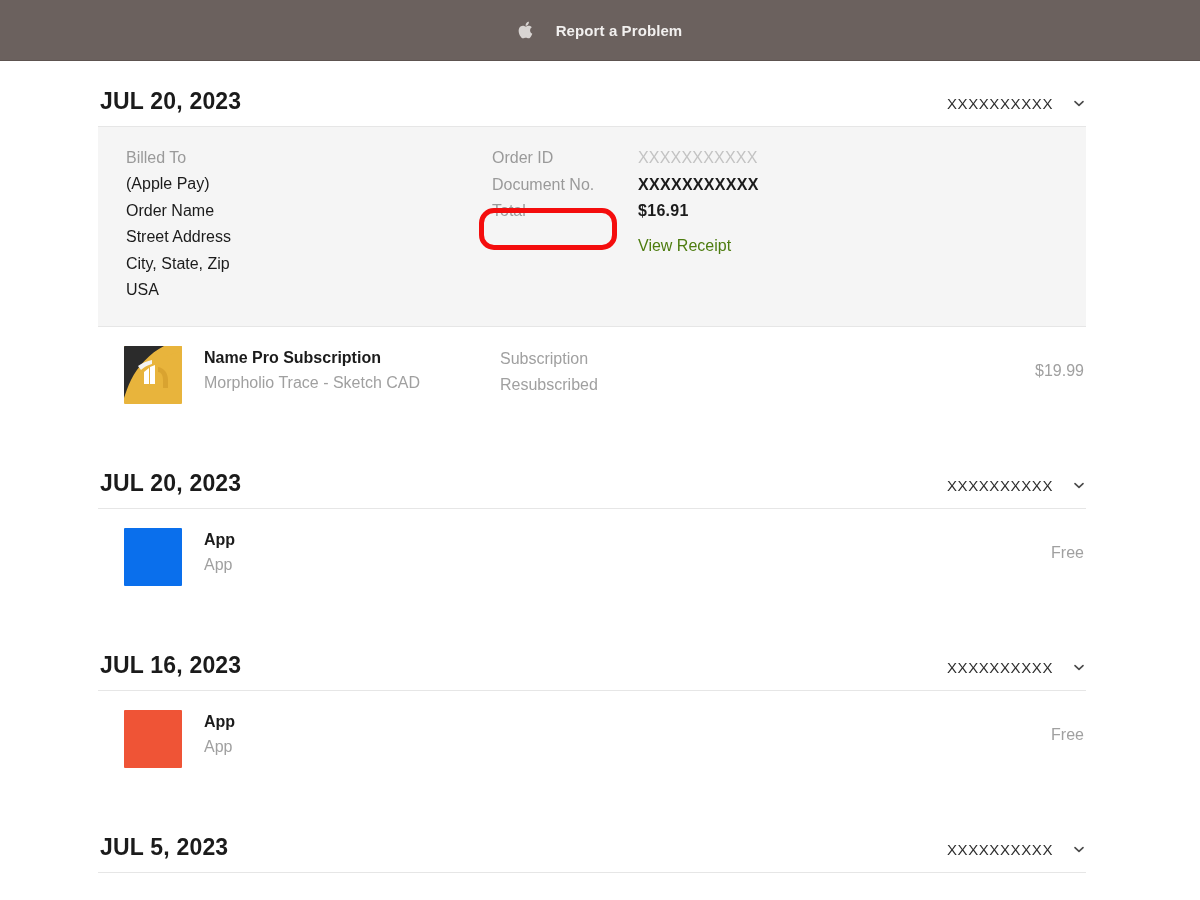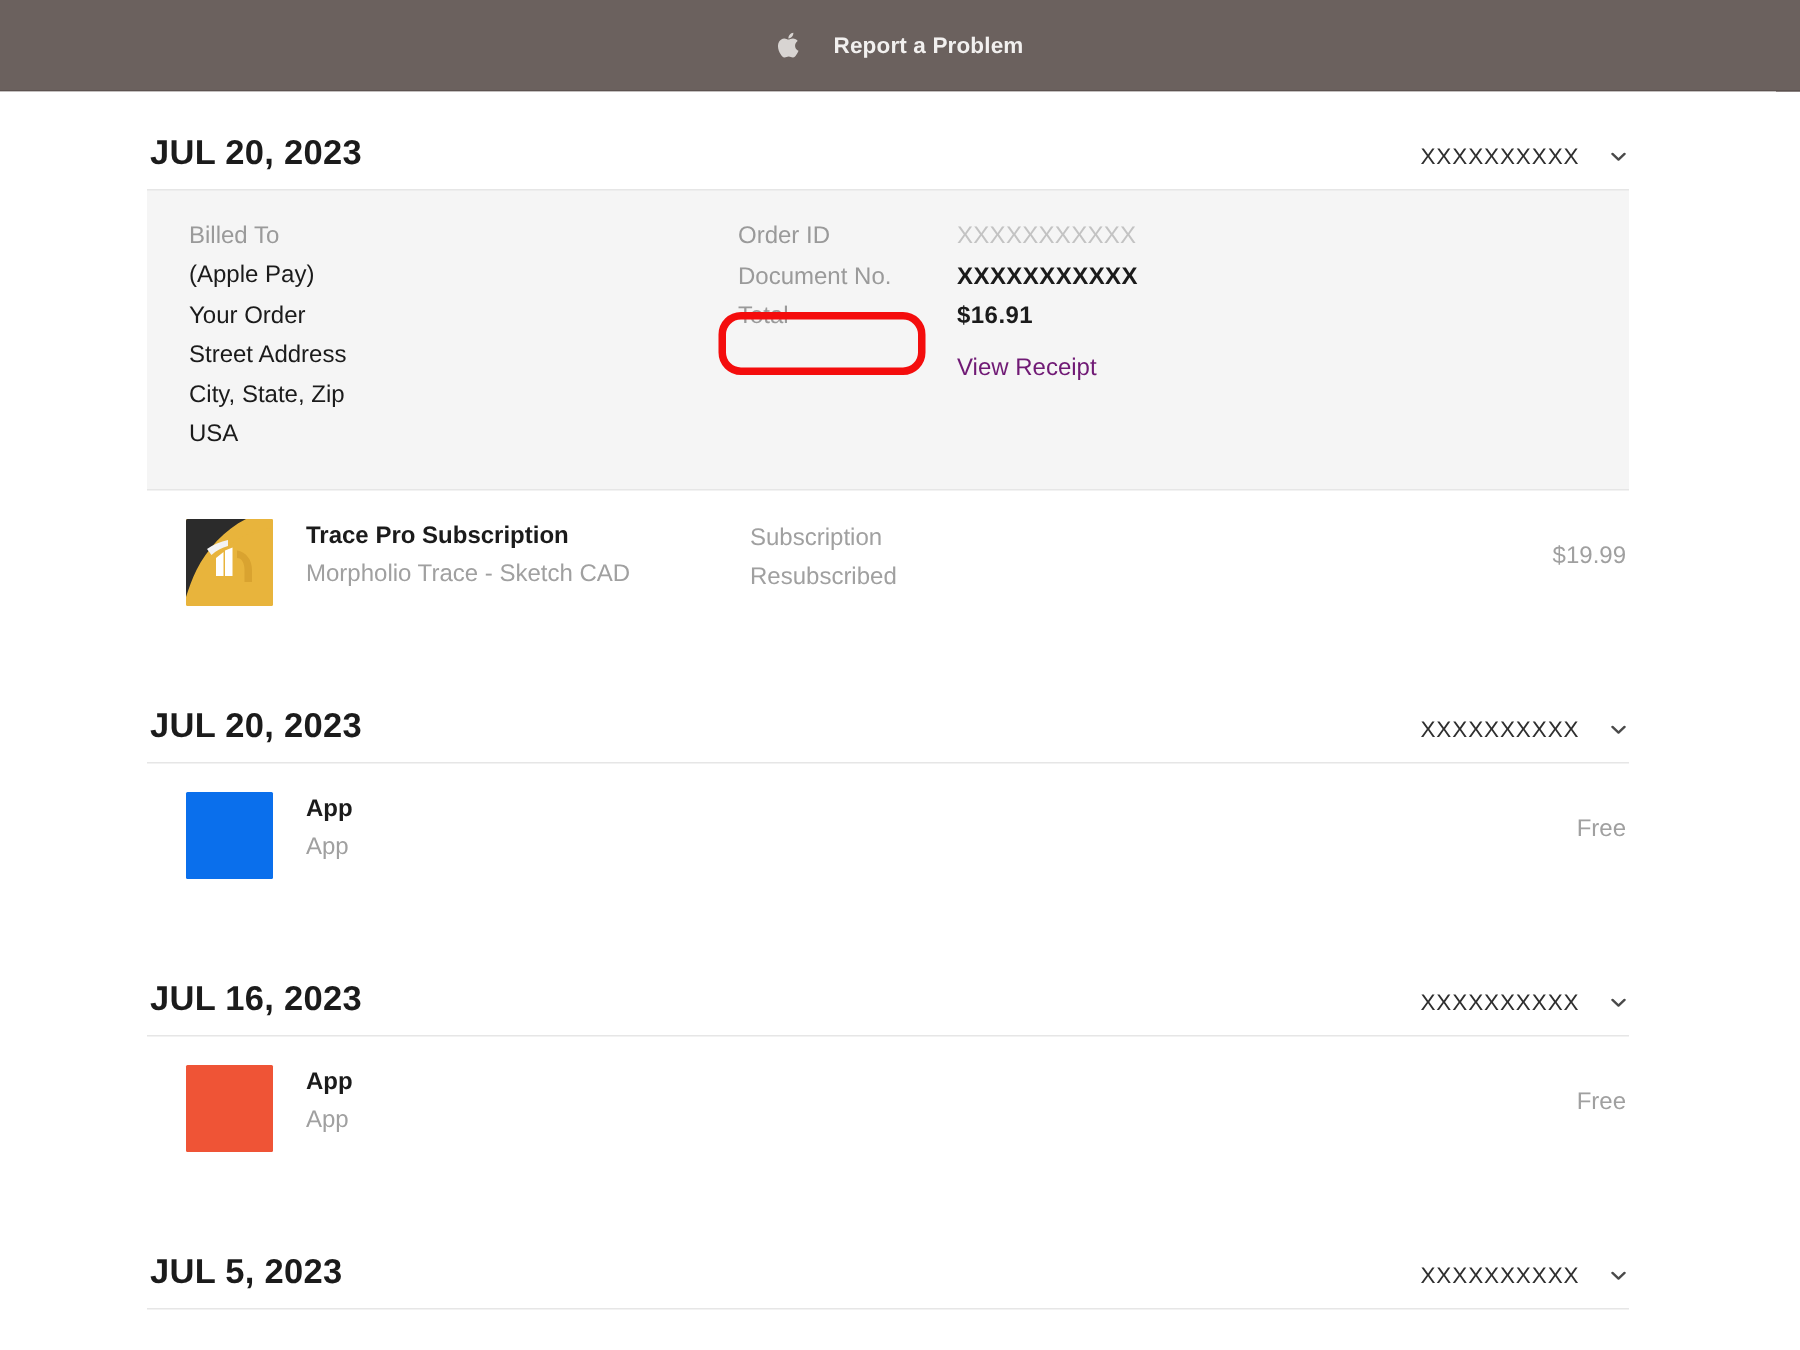--- a/index.html
+++ b/index.html
@@ -128,21 +128,21 @@
     color: #1b1b1b;
     letter-spacing: .2px;
   }
   .meta-value.muted { color: #c3c3c3; }
   .meta-value.strong { font-weight: 700; letter-spacing: .3px; }
 
   .view-receipt {
     display: inline-block;
     margin-top: 8px;
     font-size: 16px;
-    color: #701a75;
+    color: #4d7c0f;
     cursor: pointer;
   }
 
   
   .annotation-ring {
     position: absolute;
     left: -13px;
     top: 63px;
     width: 138px;
     height: 42px;
@@ -232,21 +232,21 @@
           <svg class="chev-down" viewBox="0 0 10 7">
               <path d="M1 1.6 L5 5.4 L9 1.6"></path>
             </svg>
         </span>
       </div>
 
       <div class="billing-panel">
         <div class="billing-col-left">
           <div class="field-label">Billed To</div>
           <div class="addr-line">(Apple Pay)</div>
-          <div class="addr-line">Your Order</div>
+          <div class="addr-line">Order Name</div>
           <div class="addr-line">Street Address</div>
           <div class="addr-line">City, State, Zip</div>
           <div class="addr-line">USA</div>
         </div>
 
         <div class="billing-col-right">
           <div class="meta-row">
             <span class="meta-label">Order ID</span>
             <span class="meta-value muted">XXXXXXXXXXX</span>
           </div>
@@ -273,21 +273,21 @@
               <rect x="0" y="0" width="58" height="58" fill="#e8b43c"></rect>
               <path d="M0 0 L58 0 L58 6 C44 7 30 14 18 27 C11 35 5 45 1 56 L0 56 Z" fill="#e8b43c"></path>
               <path d="M0 0 L40 0 C26 7 14 20 7 34 C4 40 2 46 0 52 Z" fill="#2b2b2b"></path>
               <path d="M14 20 C18 17 23 15 28 14 L28 18 C24 19 20 21 17 24 Z" fill="#f3f3f3"></path>
               <path d="M20 26 L25 22 L25 38 L20 38 Z" fill="#ffffff"></path>
               <path d="M26 21 L31 19 L31 38 L26 38 Z" fill="#ffffff"></path>
               <path d="M34 21 C40 22 44 27 44 34 L44 42 L39 42 L39 34 C39 29 37 26 34 26 Z" fill="#d9a330"></path>
             </svg>
           </div>
           <div class="item-text">
-            <div class="item-title">Trace Pro Subscription</div>
+            <div class="item-title">Name Pro Subscription</div>
             <div class="item-sub">Morpholio Trace - Sketch CAD</div>
           </div>
           <div class="item-mid">
             <div class="item-kind">Subscription</div>
             <div class="item-status">Resubscribed</div>
           </div>
           <div class="item-price">$19.99</div>
         </div>
       </div>
     </div>

